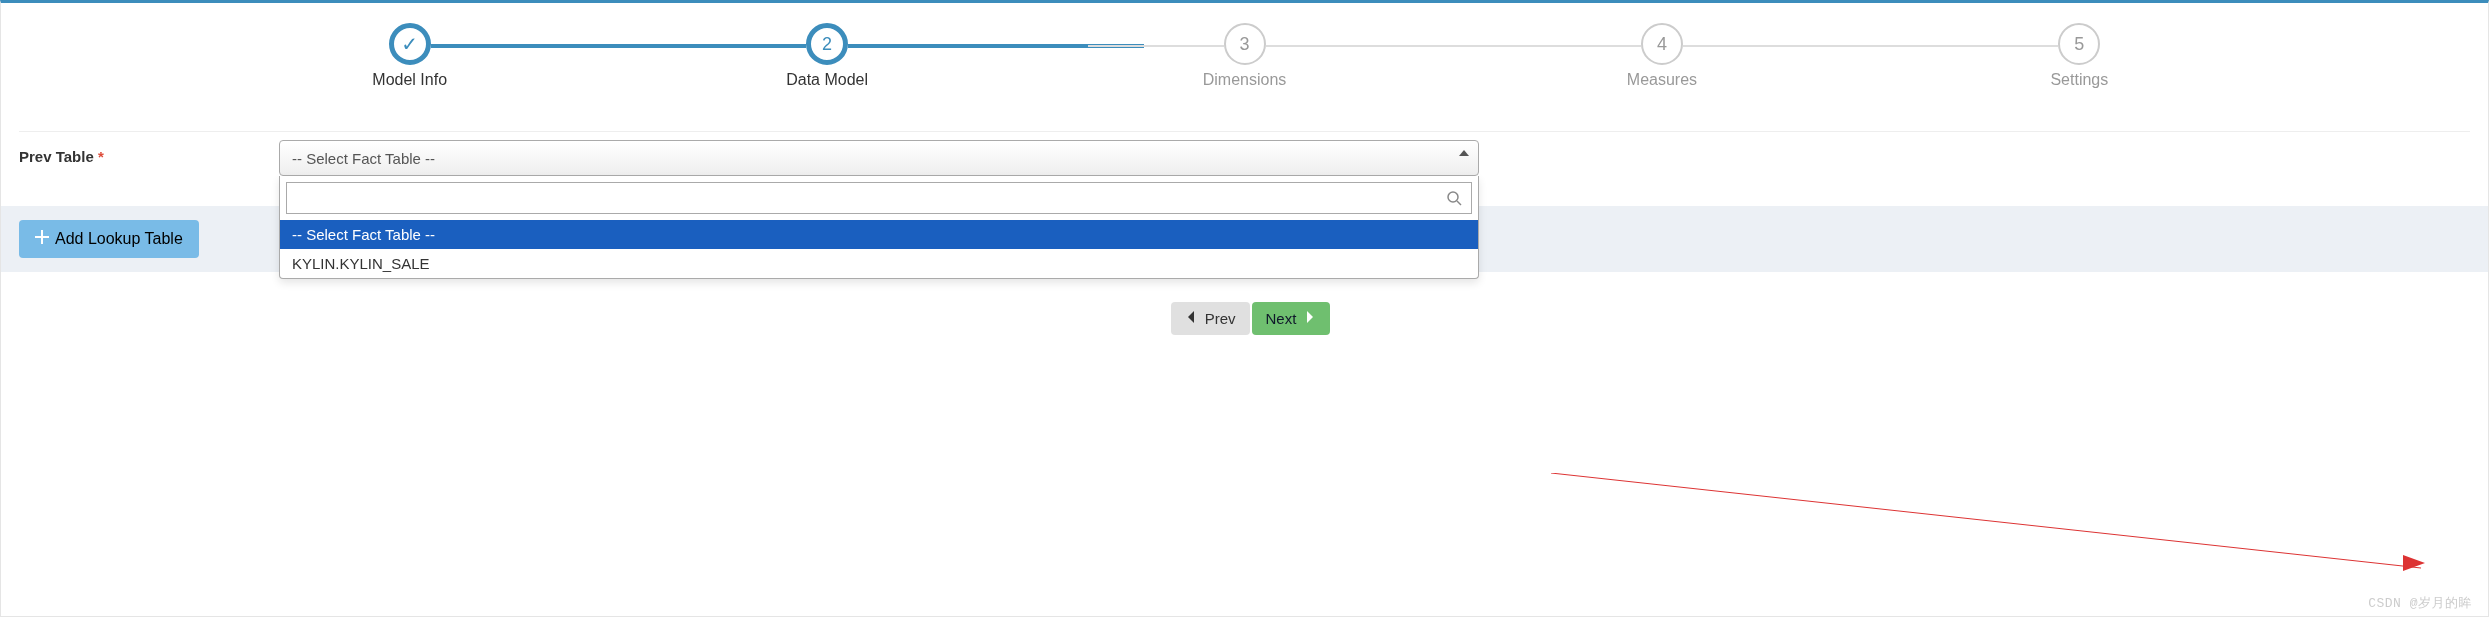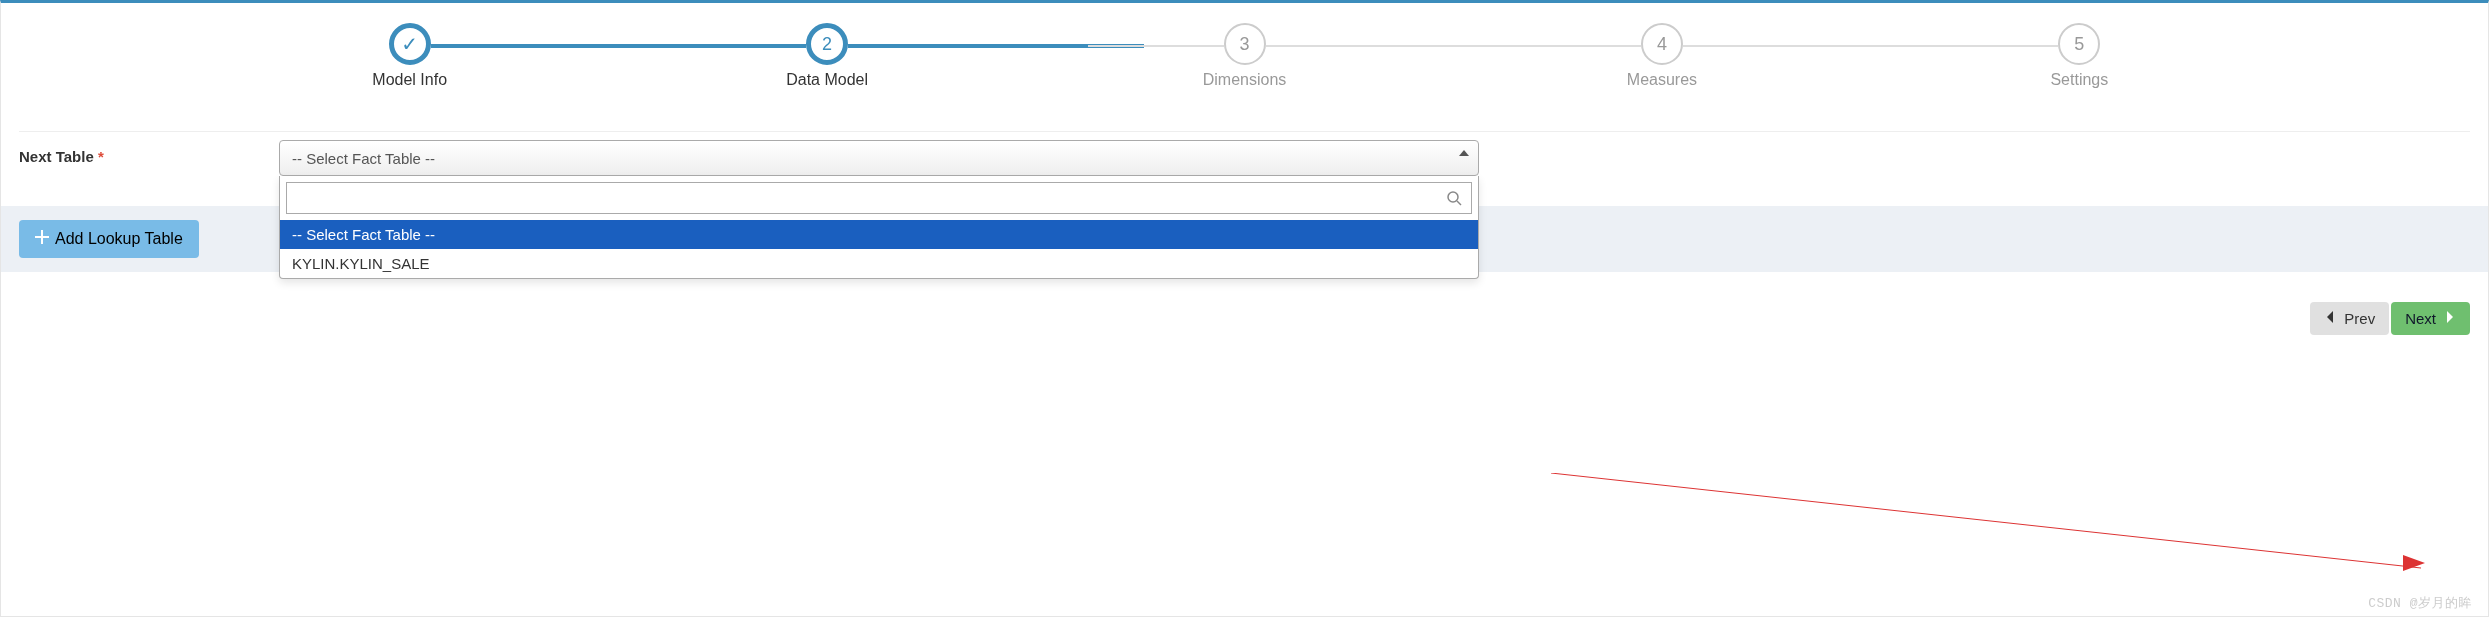--- a/index.html
+++ b/index.html
@@ -26,21 +26,21 @@
     .select-arrow { position: absolute; right: 10px; top: 10px; width: 0; height: 0; border-left: 5px solid transparent; border-right: 5px solid transparent; border-bottom: 6px solid #555; }
     .dropdown { position: absolute; top: 36px; left: 0; right: 0; border: 1px solid #aaa; border-top: none; background: #fff; border-radius: 0 0 4px 4px; box-shadow: 0 4px 8px rgba(0,0,0,.1); z-index: 10; }
     .search-wrap { position: relative; padding: 6px; }
     .search-input { width: 100%; border: 1px solid #aaa; padding: 6px 30px 6px 8px; font-size: 14px; height: 32px; }
     .search-icon { position: absolute; right: 16px; top: 14px; color: #888; font-size: 16px; }
     .dd-option { padding: 6px 12px; font-size: 15px; }
     .dd-option.selected { background: #1a5fbf; color: #fff; }
     .lookup-bar { background: #ecf0f5; padding: 14px 18px; margin-top: 30px; }
     .btn { display: inline-flex; align-items: center; gap: 6px; border: none; border-radius: 4px; padding: 10px 16px; font-size: 16px; cursor: pointer; }
     .btn-info { background: #79bbe7; color: #000000; }
-    .footer { display: flex; justify-content: flex-end; gap: 2px; padding: 30px 18px 18px; margin-left: 12px; }
+    .footer { display: flex; justify-content: center; gap: 2px; padding: 30px 18px 18px; margin-left: 12px; }
     .btn-default { background: #e0e0e0; color: #333; padding: 8px 14px; font-size: 15px; }
     .btn-success { background: #6fbf6f; color: #0f172a; padding: 8px 14px; font-size: 15px; }
     .watermark { position: absolute; right: 16px; bottom: 4px; font-size: 13px; color: #ccc; letter-spacing: .5px; pointer-events: none; font-family: Liberation Mono, monospace; }
     .annot-line { position: absolute; pointer-events: none; z-index: 5; }
     .annot-arrow { position: absolute; pointer-events: none; z-index: 60; }
     svg.icon { width: 14px; height: 14px; }
   </style>
 </head>
 <body>
 
@@ -71,21 +71,21 @@
     <div class="step pending">
       <div class="step-line empty"></div>
       <div class="step-circle pending">5</div>
       <div class="step-label">Settings</div>
     </div>
   </div>
 
   <div class="form-area">
     <div class="form-row">
       <div class="label">
-        <span>Next Table</span>
+        <span>Prev Table</span>
         <span class="required">*</span>
       </div>
       <div class="select-wrap">
         <div class="select-display">-- Select Fact Table --</div>
         <div class="select-arrow"></div>
         <div class="dropdown">
           <div class="search-wrap">
             <input class="search-input" type="text" value="" style="">
             <span class="search-icon">
               <svg viewBox="0 0 16 16" width="16" height="16" fill="none" stroke="#888" stroke-width="1.5">

